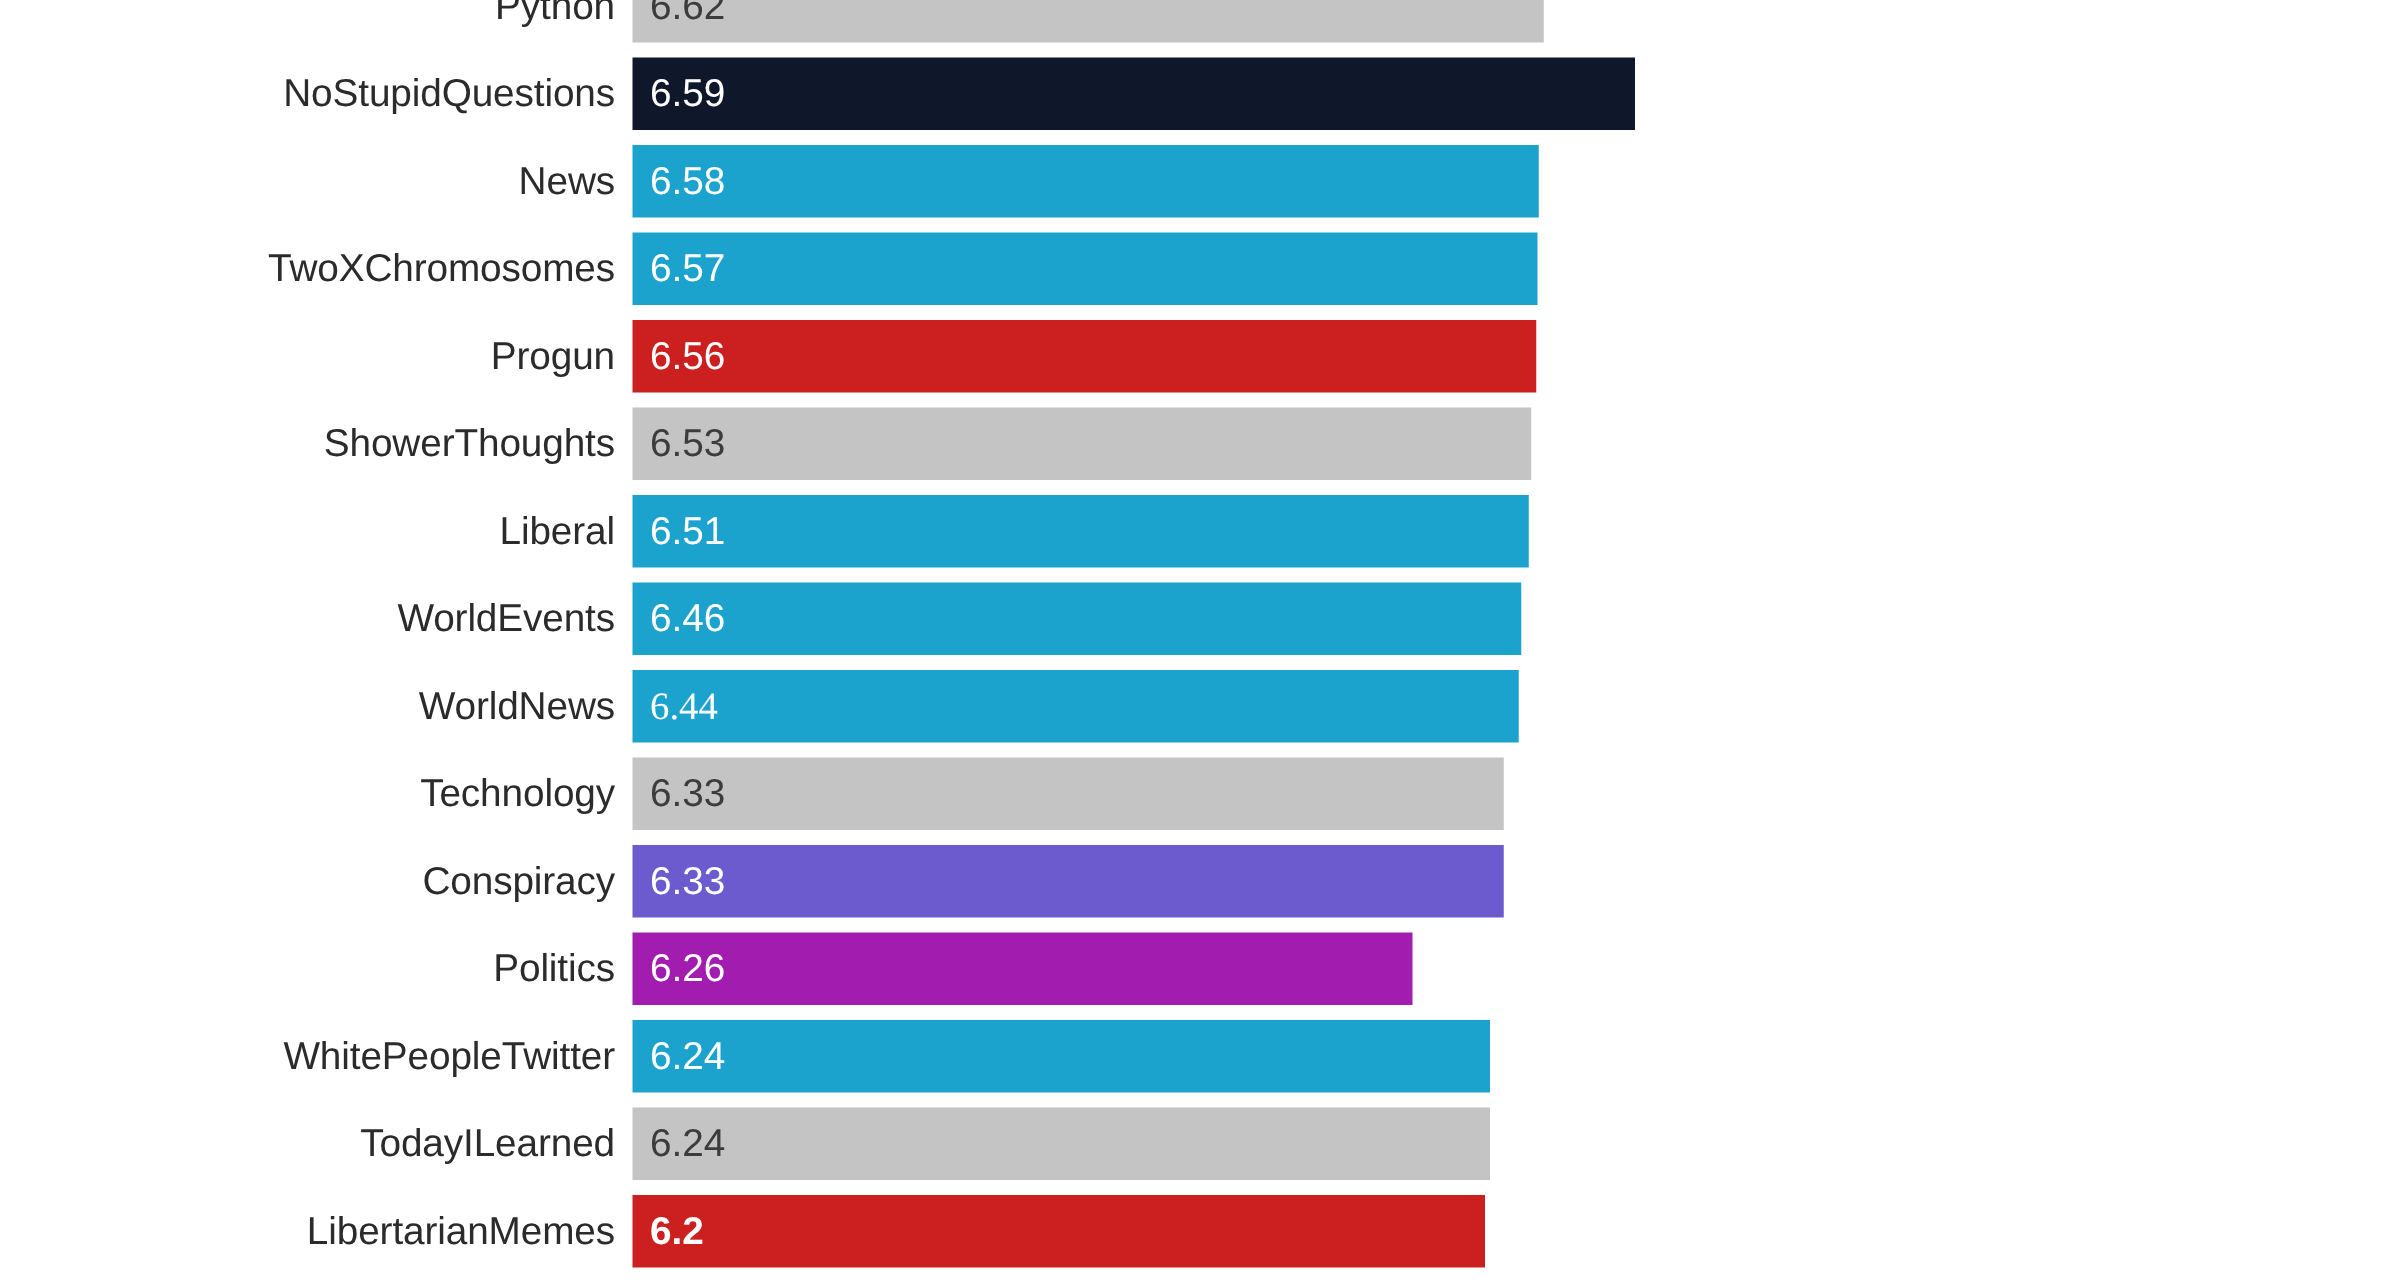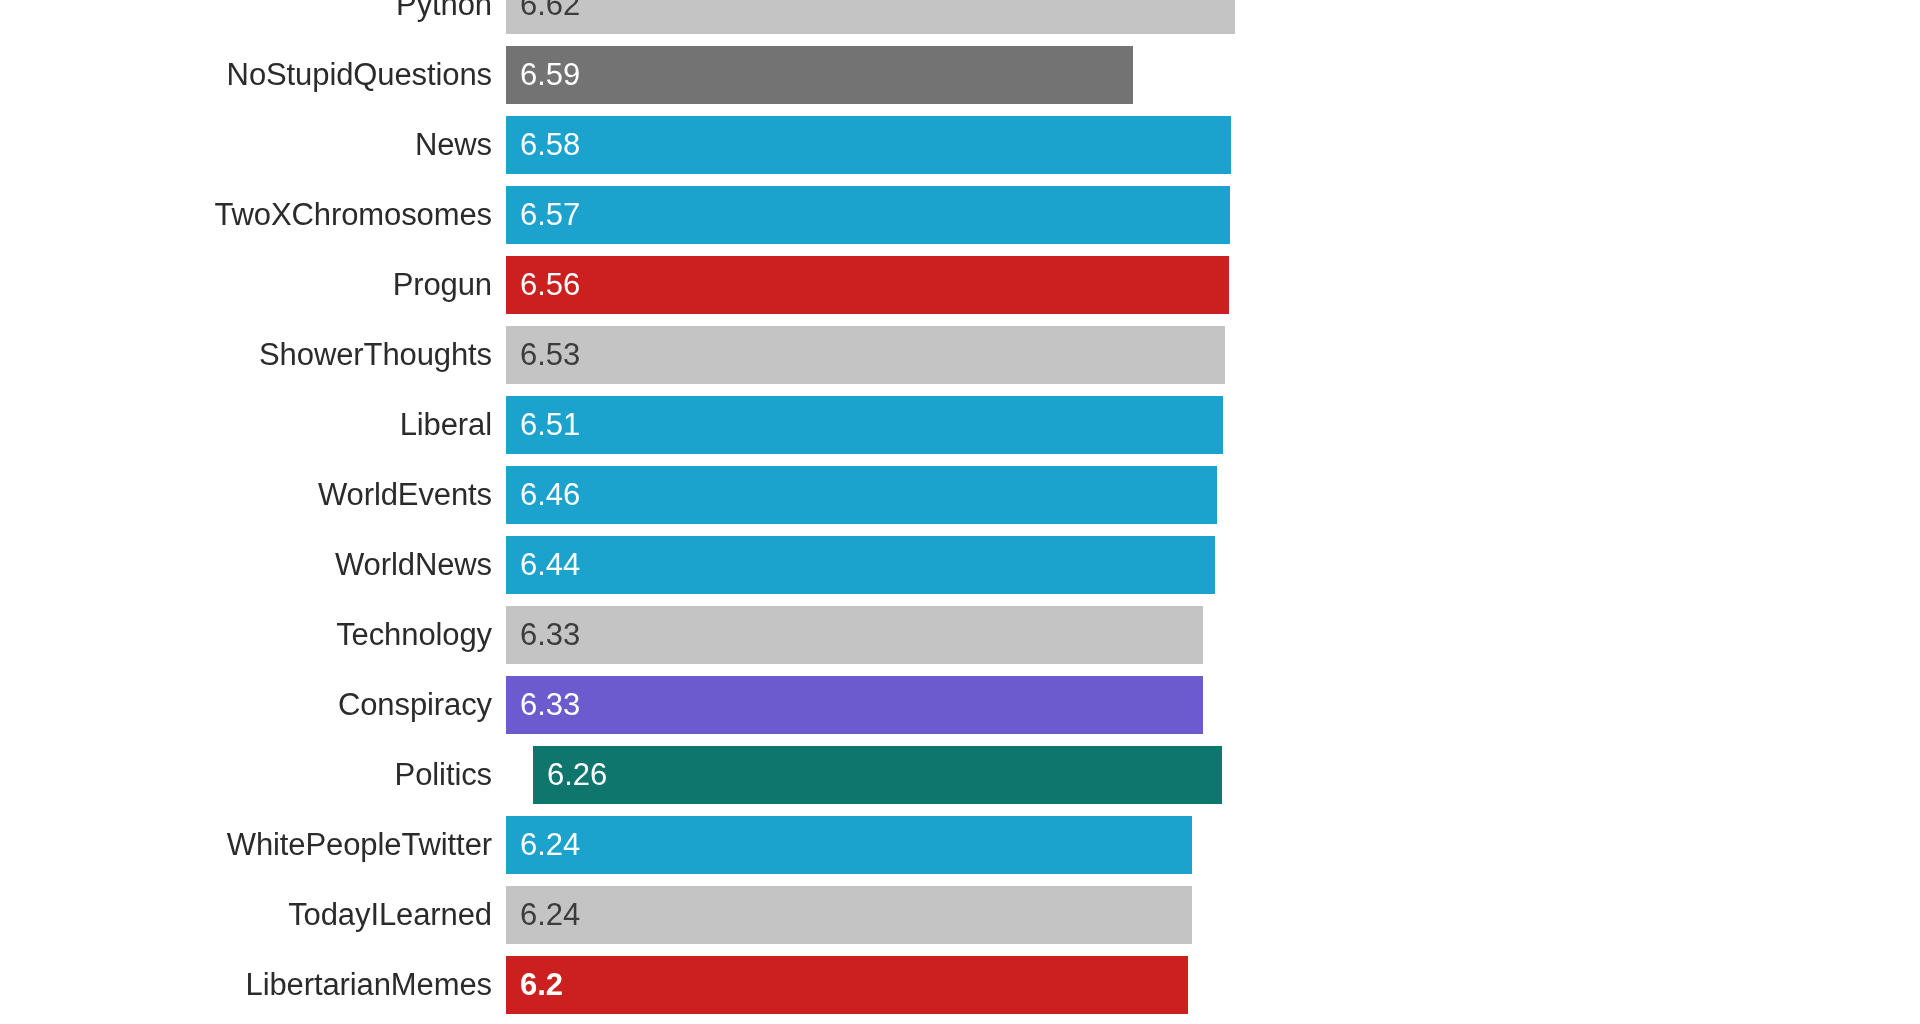--- a/index.html
+++ b/index.html
@@ -88,21 +88,21 @@
         <div class="bar-label">Python</div>
         <div class="bar-track" style="width: 729px;">
           <div class="bar-rect" style="width: 729px; background: rgb(196, 196, 196);">
             <span class="bar-value val-dark">6.62</span>
           </div>
         </div>
       </div>
       <div class="bar-row">
         <div class="bar-label">NoStupidQuestions</div>
         <div class="bar-track" style="width: 726px;">
-          <div class="bar-rect" style="width: 627px; background: #737373;">
+          <div class="bar-rect" style="width: 802px; background: #0f172a;">
             <span class="bar-value val-light">6.59</span>
           </div>
         </div>
       </div>
       <div class="bar-row">
         <div class="bar-label">News</div>
         <div class="bar-track" style="width: 725px;">
           <div class="bar-rect" style="width: 725px; background: rgb(27, 163, 206);">
             <span class="bar-value val-light">6.58</span>
           </div>
@@ -143,21 +143,21 @@
       <div class="bar-row">
         <div class="bar-label">WorldEvents</div>
         <div class="bar-track" style="width: 605px;">
           <div class="bar-rect" style="width: 711px; background: rgb(27, 163, 206);">
             <span class="bar-value val-light">6.46</span>
           </div>
         </div>
       </div>
       <div class="bar-row">
         <div class="bar-label">WorldNews</div>
-        <div class="bar-track" style="width: 777px;">
+        <div class="bar-track" style="width: 777px; font-family: Liberation Serif, serif;">
           <div class="bar-rect" style="width: 709px; background: rgb(27, 163, 206);">
             <span class="bar-value val-light">6.44</span>
           </div>
         </div>
       </div>
       <div class="bar-row">
         <div class="bar-label">Technology</div>
         <div class="bar-track" style="width: 697px;">
           <div class="bar-rect" style="width: 697px; background: rgb(196, 196, 196);">
             <span class="bar-value val-dark">6.33</span>
@@ -168,21 +168,21 @@
         <div class="bar-label">Conspiracy</div>
         <div class="bar-track" style="width: 697px;">
           <div class="bar-rect" style="width: 697px; background: rgb(107, 91, 206);">
             <span class="bar-value val-light">6.33</span>
           </div>
         </div>
       </div>
       <div class="bar-row">
         <div class="bar-label">Politics</div>
         <div class="bar-track" style="width: 689px;">
-          <div class="bar-rect" style="width: 689px; background: #0f766e; margin-left: 27px;">
+          <div class="bar-rect" style="width: 624px; background: #a21caf;">
             <span class="bar-value val-light">6.26</span>
           </div>
         </div>
       </div>
       <div class="bar-row">
         <div class="bar-label">WhitePeopleTwitter</div>
         <div class="bar-track" style="width: 686px;">
           <div class="bar-rect" style="width: 686px; background: rgb(27, 163, 206);">
             <span class="bar-value val-light">6.24</span>
           </div>

